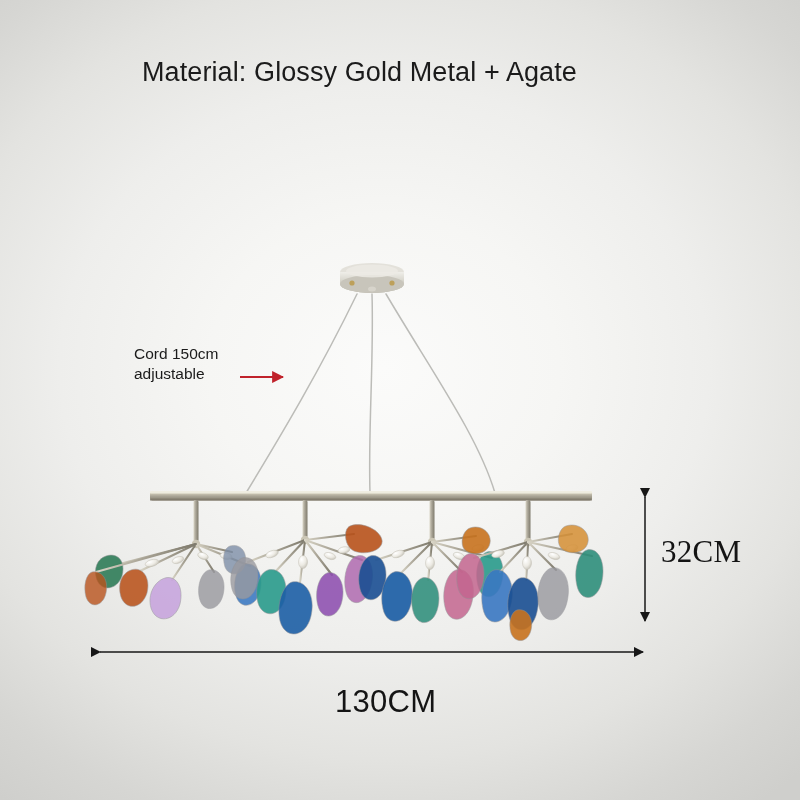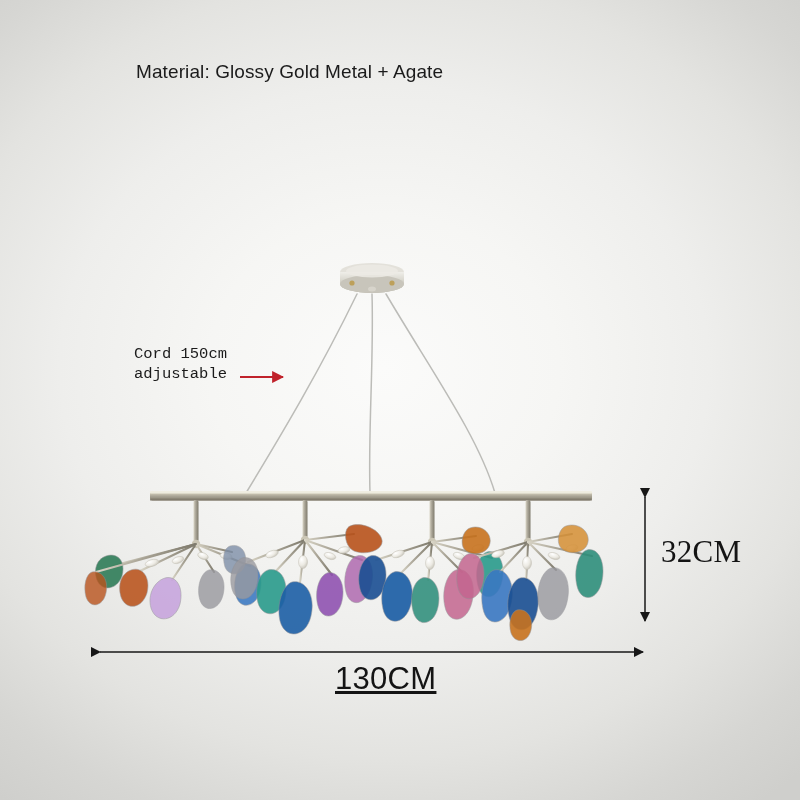--- a/index.html
+++ b/index.html
@@ -18,59 +18,57 @@
         #fbfbfa 0%,
         #f6f6f4 28%,
         #eeeeec 52%,
         #e3e3e0 72%,
         #d6d6d3 88%,
         #cfcfcc 100%);
   }
   
   #spec {
     position: absolute;
-    left: 136px;
+    left: 142px;
     top: 52px;
     color: #1b1b1b;
-    font-size: 19px;
+    font-size: 27px;
     line-height: 40px;
     letter-spacing: .1px;
     white-space: nowrap;
   }
   #spec div { font-weight: 400; }
 
   
   #cord-note {
     position: absolute;
     left: 134px;
     top: 344px;
     color: #1b1b1b;
     font-size: 15.5px;
     line-height: 20px;
     white-space: nowrap;
-    font-family: Liberation Mono, monospace;
   }
   
   #label-32 {
     position: absolute;
     left: 661px;
     top: 534px;
     font-size: 31px;
     color: #141414;
     letter-spacing: .3px;
     font-family: Liberation Serif, serif;
   }
   #label-130 {
     position: absolute;
     left: 335px;
-    top: 661px;
+    top: 684px;
     font-size: 31px;
     color: #141414;
     letter-spacing: .3px;
-    text-decoration: underline;
   }
   #svg-scene {
     position: absolute;
     left: 0; top: 0;
     width: 800px; height: 800px;
   }
 </style>
 </head>
 <body>
 

